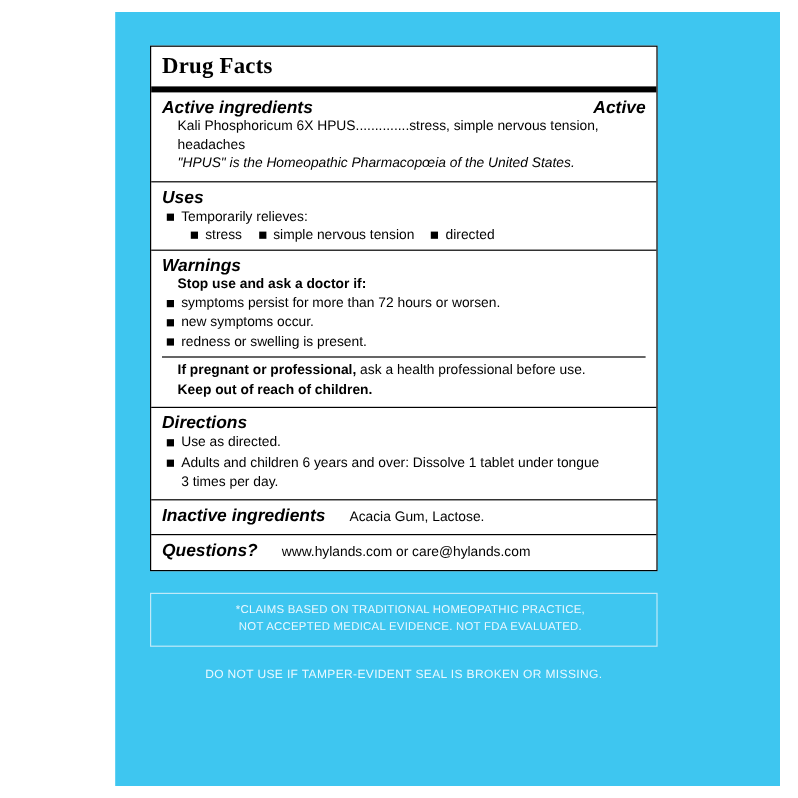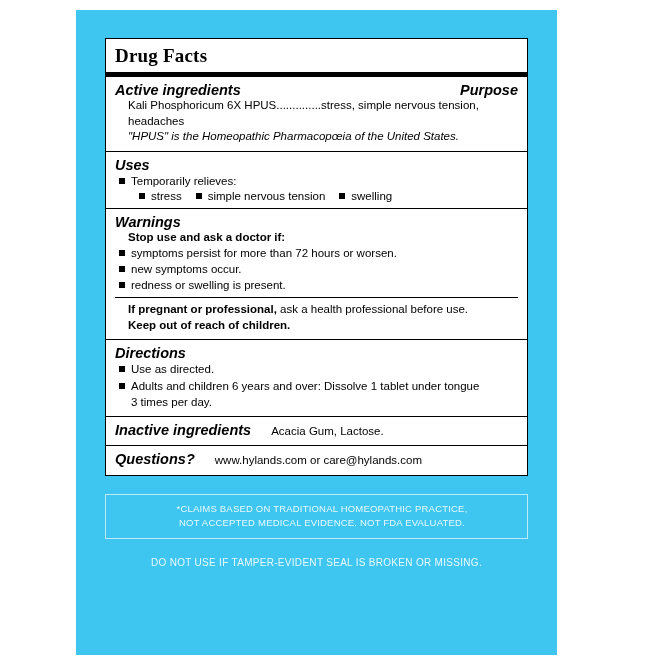--- a/index.html
+++ b/index.html
@@ -8,23 +8,23 @@
   }
   body {
     width: 665px;
     height: 665px;
     background: #ffffff;
     font-family: "Liberation Sans", sans-serif;
     overflow: hidden;
   }
   #package {
     position: absolute;
-    left: 76px;
+    left: 96px;
     top: 10px;
-    width: 481px;
+    width: 554px;
     height: 645px;
     background: #3ec6f0;
     box-sizing: border-box;
   }
   #panel {
     position: absolute;
     left: 29px;
     top: 28px;
     width: 423px;
     background: #ffffff;
@@ -143,21 +143,21 @@
 
 <div id="package">
 
   <div id="panel">
 
     <div class="drug-facts">Drug Facts</div>
 
     <div class="sect">
       <div class="row-between">
         <span class="sec-title">Active ingredients</span>
-        <span class="sec-title">Purpose</span>
+        <span class="sec-title">Active</span>
       </div>
       <div class="body-txt">Kali Phosphoricum 6X HPUS..............stress, simple nervous tension, headaches</div>
       <div class="body-txt italic">"HPUS" is the Homeopathic Pharmacopœia of the United States.</div>
     </div>
 
     <div class="sect">
       <div class="sec-title">Uses</div>
       <div class="bullet-line">
         <span class="sq"></span>
         <span>Temporarily relieves:</span>
@@ -166,21 +166,21 @@
         <span class="item">
           <span class="sq"></span>
           <span>stress</span>
         </span>
         <span class="item">
           <span class="sq"></span>
           <span>simple nervous tension</span>
         </span>
         <span class="item">
           <span class="sq"></span>
-          <span>swelling</span>
+          <span>directed</span>
         </span>
       </div>
     </div>
 
     <div class="sect">
       <div class="sec-title">Warnings</div>
       <div class="body-txt bold">Stop use and ask a doctor if:</div>
       <div class="bullet-line">
         <span class="sq"></span>
         <span>symptoms persist for more than 72 hours or worsen.</span>

